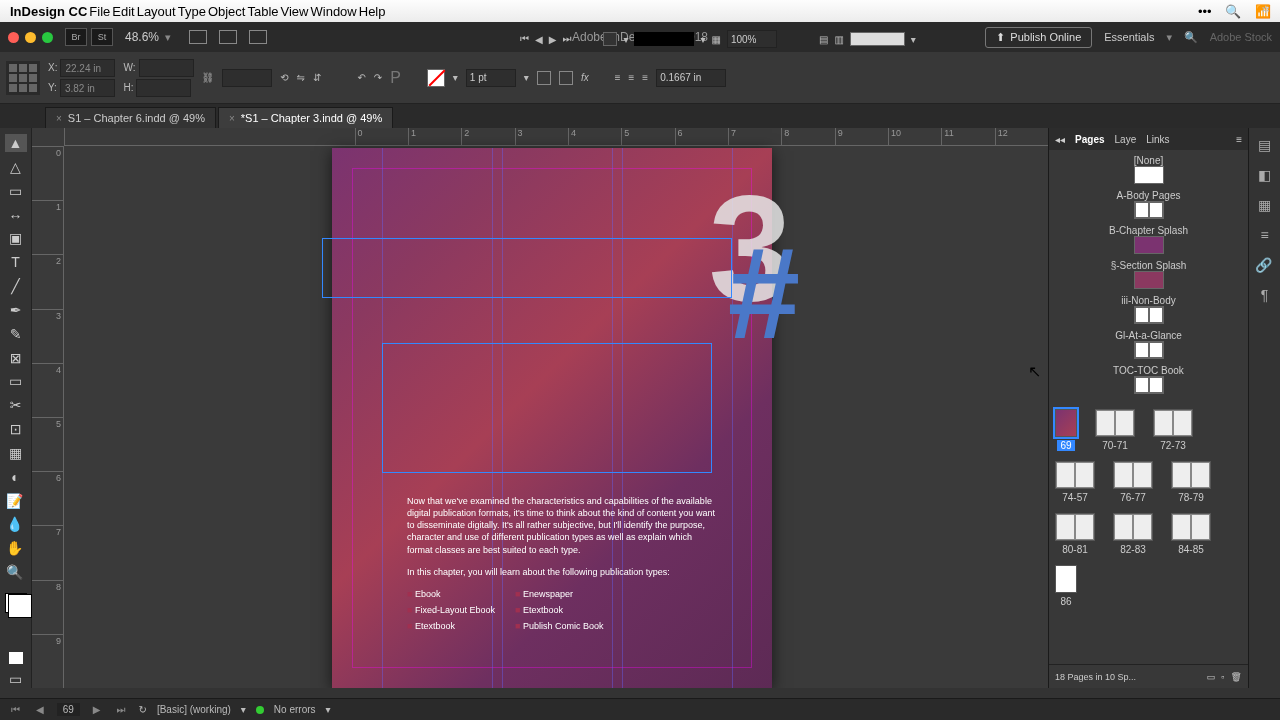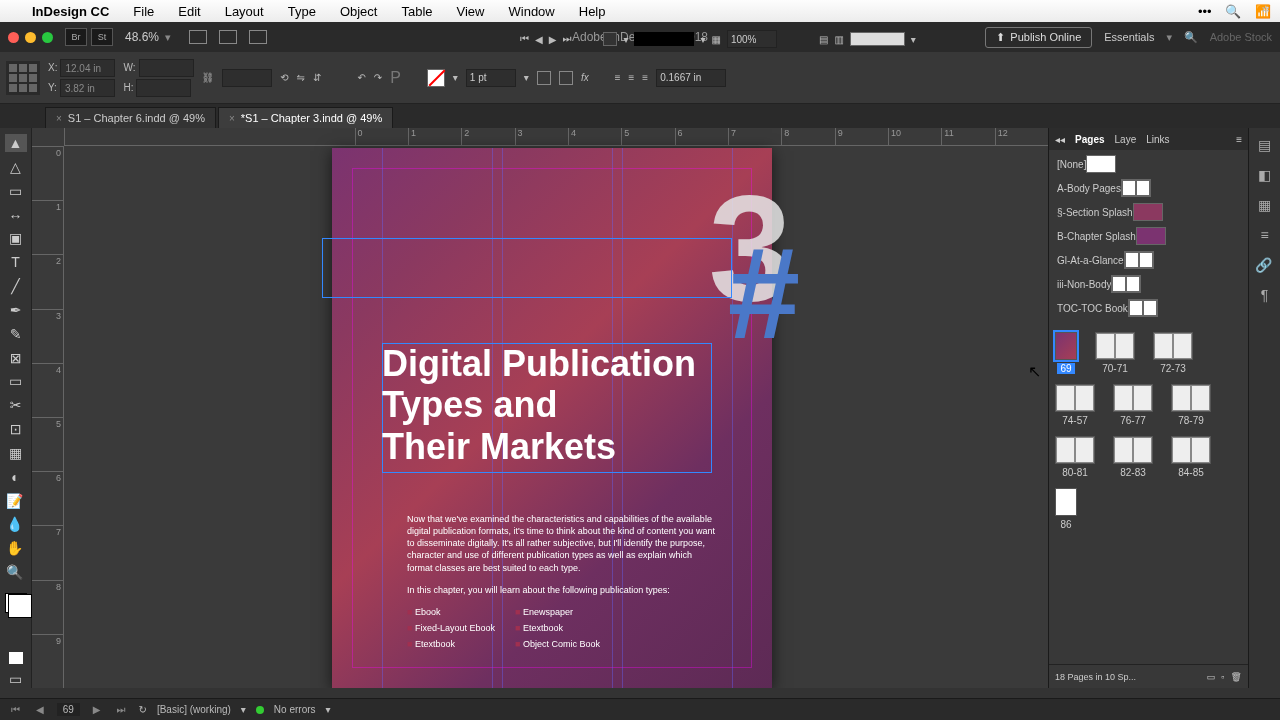--- a/index.html
+++ b/index.html
@@ -1,17 +1,17 @@
 <!DOCTYPE html>
 <html><head>
 <meta charset="utf-8">
 <style>
 * { margin:0; padding:0; box-sizing:border-box; font-family:-apple-system,Helvetica,Arial,sans-serif; user-select:none; }
 body { width:1280px; height:720px; background:#333; overflow:hidden; color:#ccc; font-size:11px; position:relative; }
-.macbar { height:22px; background:linear-gradient(#fdfdfd,#ececec); color:#000; display:flex; align-items:center; padding:0 8px; font-size:13px; gap:24px; }
+.macbar { height:22px; background:linear-gradient(#fdfdfd,#ececec); color:#000; display:flex; align-items:center; padding:0 8px; font-size:13px; gap:2px; }
 .macbar .apple { font-size:14px; }
 .macbar .right { margin-left:auto; display:flex; gap:14px; }
 .appbar { height:30px; background:#2a2a2a; display:flex; align-items:center; padding:0 8px; color:#ccc; font-size:11px; position:relative; }
 .traffic { display:flex; gap:6px; margin-right:12px; }
 .tl { width:11px; height:11px; border-radius:50%; }
 .tl.red{background:#ff5f57}.tl.yel{background:#febc2e}.tl.grn{background:#28c840}
 .appbar .brbtn{width:22px;height:18px;background:#1a1a1a;border:1px solid #555;margin-right:4px;display:flex;align-items:center;justify-content:center;font-size:9px;color:#aaa;}
 .appbar .zoom{margin-left:8px;color:#ccc;font-size:12px;}
 .appbar .arrangeicons{display:flex;gap:12px;margin-left:18px;}
 .appbar .arrangeicons span{width:18px;height:14px;border:1px solid #888;display:inline-block;}
@@ -43,32 +43,32 @@
 .vruler{position:absolute;top:18px;left:0;width:32px;bottom:0;background:#3a3a3a;border-right:1px solid #666;display:flex;flex-direction:column;font-size:9px;color:#999;}
 .vruler span{height:55px;border-top:1px solid #666;padding:1px 2px;text-align:right;}
 .page{position:absolute;left:300px;top:20px;width:440px;height:540px;background:linear-gradient(135deg,#7b3370 0%,#8b3960 20%,#a73f55 45%,#6e2f60 70%,#5d2a55 100%);box-shadow:0 3px 15px rgba(0,0,0,0.6);color:#fff;}
 .page .margins{position:absolute;inset:20px;border:1px solid rgba(255,0,255,0.35);}
 .page .guides-v{position:absolute;top:0;bottom:0;width:1px;background:rgba(100,100,255,0.4);}
 .page .selbox{position:absolute;border:1px solid #38f;pointer-events:none;}
 .chpbox{position:absolute;left:-10px;top:100px;width:380px;height:34px;background:rgba(0,0,0,0.65);display:flex;align-items:center;justify-content:flex-end;padding-right:10px;font-weight:700;font-size:21px;letter-spacing:1px;color:#fff;}
 .bignum{position:absolute;right:-20px;top:40px;font-size:150px;font-weight:800;color:rgba(230,230,230,0.85);line-height:0.8;}
 .bighash{position:absolute;right:-28px;top:70px;font-size:130px;font-weight:900;color:#4a78c8;}
 .title{position:absolute;left:50px;top:195px;font-size:36px;font-weight:800;line-height:1.15;color:#fff;}
-.bodytx{position:absolute;left:75px;top:365px;width:310px;font-size:9px;line-height:1.35;color:#fff;}
+.bodytx{position:absolute;left:75px;top:347px;width:310px;font-size:9px;line-height:1.35;color:#fff;}
 .bodytx .lead{margin-bottom:10px;}
 .bodytx .intro{margin-bottom:8px;}
 .cols{display:flex;gap:20px;}
 .cols ul{list-style:none;}
 .cols li{padding:2px 0;}
 .cols li::before{content:'■ ';color:#a03050;}
 .panels{width:200px;background:#383838;border-left:1px solid #1a1a1a;display:flex;flex-direction:column;font-size:10px;color:#ccc;}
 .ptabs{height:22px;background:#2c2c2c;display:flex;align-items:center;padding:0 6px;gap:10px;}
 .ptabs span.active{color:#fff;font-weight:bold;}
 .masters{padding:2px 0;}
-.masters .m{display:flex;align-items:center;justify-content:flex-start;padding:3px 8px;}
+.masters .m{display:flex;align-items:center;justify-content:flex-start;padding:3px 8px;flex-direction:column;}
 .masters .thumb{width:30px;height:18px;background:#fff;border:1px solid #666;}
 .masters .thumb.d{width:30px;display:flex;}.masters .thumb.d span{flex:1;background:#fff;border:1px solid #666;}
 .pgthumbs{flex:1;padding:10px 6px;display:flex;flex-wrap:wrap;gap:10px 18px;align-content:flex-start;}
 .pt{display:flex;flex-direction:column;align-items:center;gap:3px;}
 .pt .th{width:40px;height:28px;background:#fff;border:1px solid #555;display:flex;}
 .pt .th.spread span{flex:1;border:1px solid #888;background:#eee;}
 .pt .th.single{width:22px;}
 .pt.sel .th{outline:2px solid #38f;}
 .pt.sel .lbl{background:#38f;color:#fff;padding:0 3px;}
 .pfoot{height:24px;border-top:1px solid #222;display:flex;align-items:center;padding:0 6px;justify-content:space-between;font-size:9px;}
@@ -138,21 +138,21 @@
       <span></span>
       <span></span>
       <span></span>
       <span></span>
       <span></span>
       <span></span>
     </div>
   <div class="xy">
     <div>
         <span>X:</span>
-        <span class="val">12.04 in</span>
+        <span class="val">22.24 in</span>
       </div>
     <div>
         <span>Y:</span>
         <span class="val">3.82 in</span>
       </div>
   </div>
   <div class="xy">
     <div>
         <span>W:</span>
         <span class="val"></span>
@@ -280,39 +280,34 @@
       <div class="guides-v" style="left:170px;"></div>
       <div class="guides-v" style="left:280px;"></div>
       <div class="guides-v" style="left:290px;"></div>
       <div class="guides-v" style="left:400px;"></div>
 
       <div class="bignum">3</div>
       <div class="bighash">#</div>
       <div class="selbox" style="left:-10px;top:90px;width:410px;height:60px;"></div>
       <div class="selbox" style="left:50px;top:195px;width:330px;height:130px;"></div>
 
-      <div class="title">
-        <div>Digital Publication</div>
-        <div>Types and</div>
-        <div>Their Markets</div>
-      </div>
 
       <div class="bodytx">
         <p class="lead">Now that we've examined the characteristics and capabilities of the available digital publication formats, it's time to think about the kind of content you want to disseminate digitally. It's all rather subjective, but I'll identify the purpose, character and use of different publication types as well as explain which format classes are best suited to each type.</p>
         <p class="intro">In this chapter, you will learn about the following publication types:</p>
         <div class="cols">
           <ul>
             <li>Ebook</li>
             <li>Fixed-Layout Ebook</li>
             <li>Etextbook</li>
           </ul>
           <ul>
             <li>Enewspaper</li>
             <li>Etextbook</li>
-            <li>Object Comic Book</li>
+            <li>Publish Comic Book</li>
           </ul>
         </div>
       </div>
     </div>
   </div>
 
   <div class="panels">
     <div class="ptabs">
       <span>◂◂</span>
       <span class="active">Pages</span>
@@ -326,36 +321,36 @@
           <div class="thumb"></div>
         </div>
       <div class="m">
           <span>A-Body Pages</span>
           <div class="thumb d">
             <span></span>
             <span></span>
           </div>
         </div>
       <div class="m">
+          <span>B-Chapter Splash</span>
+          <div class="thumb" style="background:#7b3370;"></div>
+        </div>
+      <div class="m">
           <span>§-Section Splash</span>
           <div class="thumb" style="background:#8b3960;"></div>
         </div>
       <div class="m">
-          <span>B-Chapter Splash</span>
-          <div class="thumb" style="background:#7b3370;"></div>
+          <span>iii-Non-Body</span>
+          <div class="thumb d">
+            <span></span>
+            <span></span>
+          </div>
         </div>
       <div class="m">
           <span>Gl-At-a-Glance</span>
-          <div class="thumb d">
-            <span></span>
-            <span></span>
-          </div>
-        </div>
-      <div class="m">
-          <span>iii-Non-Body</span>
           <div class="thumb d">
             <span></span>
             <span></span>
           </div>
         </div>
       <div class="m">
           <span>TOC-TOC Book</span>
           <div class="thumb d">
             <span></span>
             <span></span>

